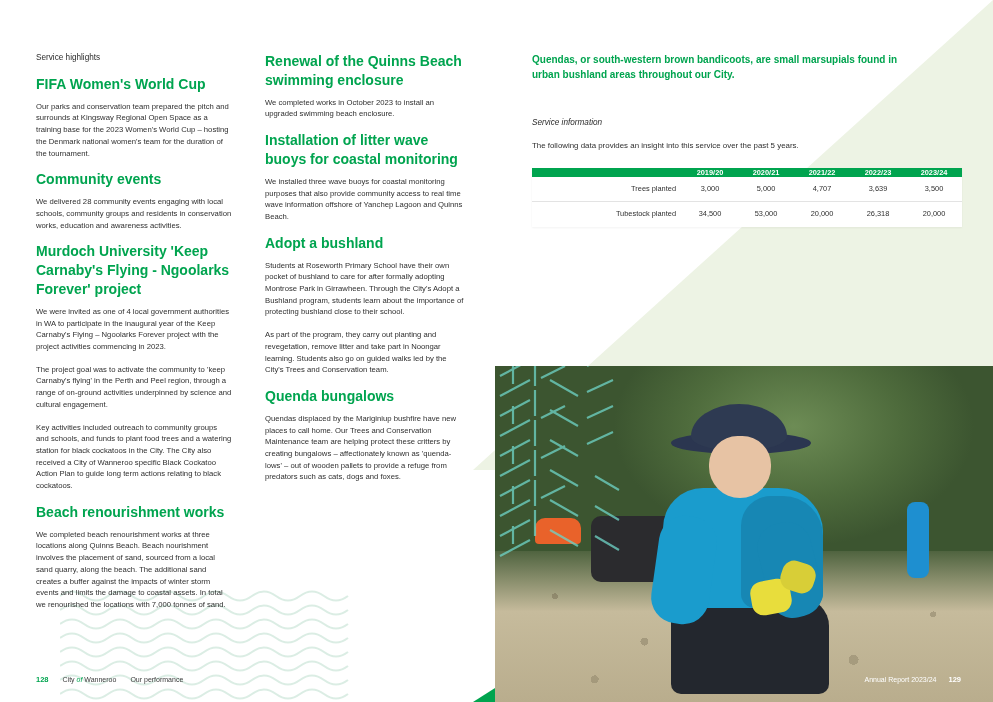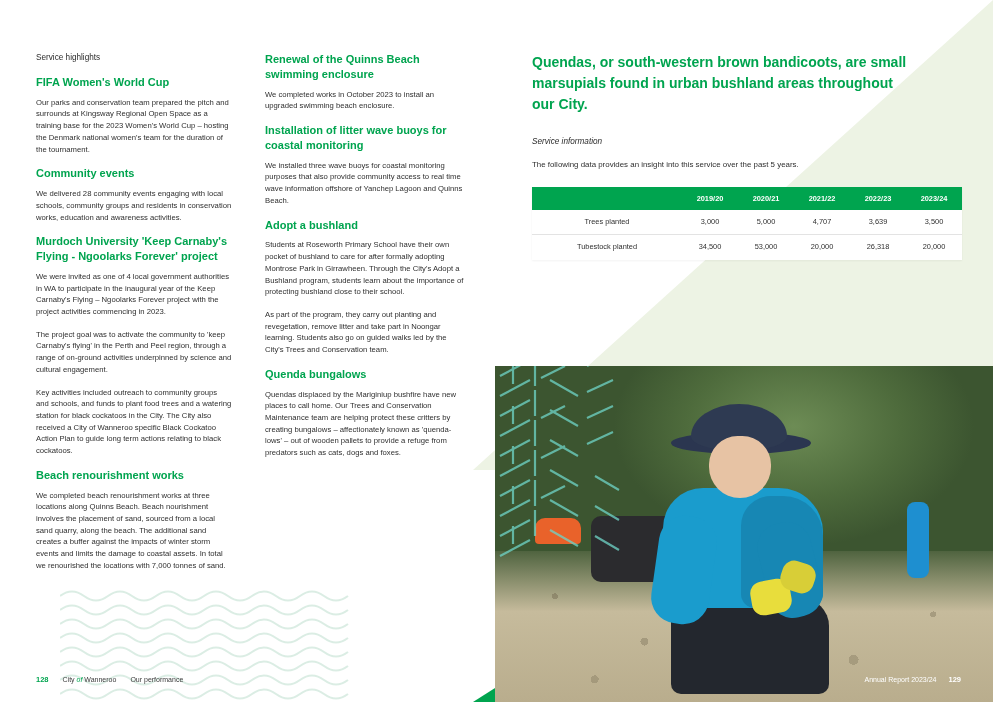--- a/index.html
+++ b/index.html
@@ -184,40 +184,40 @@
   #col2 { left: 265px; width: 200px; }
   #col3 { left: 532px; width: 430px; }
 
   .p-italic {
     font-size: 8.2px;
     color: #2b2b2b;
     margin-bottom: 11px;
     line-height: 1.45;
   }
   h3.head {
-    font-size: 11px;
+    font-size: 14px;
     font-weight: bold;
     color: #00a44f;
     line-height: 1.35;
     margin-bottom: 7px;
   }
   p.body {
     font-size: 7.7px;
     color: #2f2f2f;
     line-height: 1.52;
     margin-bottom: 11px;
   }
 
   
   .intro-head {
-    font-size: 14px;
+    font-size: 10px;
     font-weight: bold;
     color: #00a44f;
     line-height: 1.5;
-    margin-bottom: 22px;
+    margin-bottom: 36px;
     max-width: 380px;
   }
   .sub-italic {
     font-size: 8.2px;
     font-style: italic;
     color: #2b2b2b;
     margin-bottom: 14px;
   }
   .lede {
     font-size: 7.9px;
@@ -232,33 +232,33 @@
     background: #ffffff;
     font-size: 7.4px;
     color: #2f2f2f;
     box-shadow: 0 1px 2px rgba(0,0,0,.05);
   }
   table.data thead th {
     background: #00a44f;
     color: #ffffff;
     font-weight: bold;
     font-size: 7.4px;
-    padding: 7px 6px;
+    padding: 0 6px;
     text-align: center;
     white-space: nowrap;
   }
   table.data thead th.first { text-align: left; width: 150px; }
   table.data tbody td {
     padding: 7px 6px;
     border-bottom: 1px solid #e3e3e3;
     text-align: center;
     vertical-align: top;
   }
   table.data tbody td.label {
-    text-align: center;
+    text-align: right;
     width: 150px;
     line-height: 1.4;
   }
   table.data tbody tr:last-child td { border-bottom: none; }
 
   
   .footer {
     position: absolute;
     bottom: 18px;
     z-index: 6;

